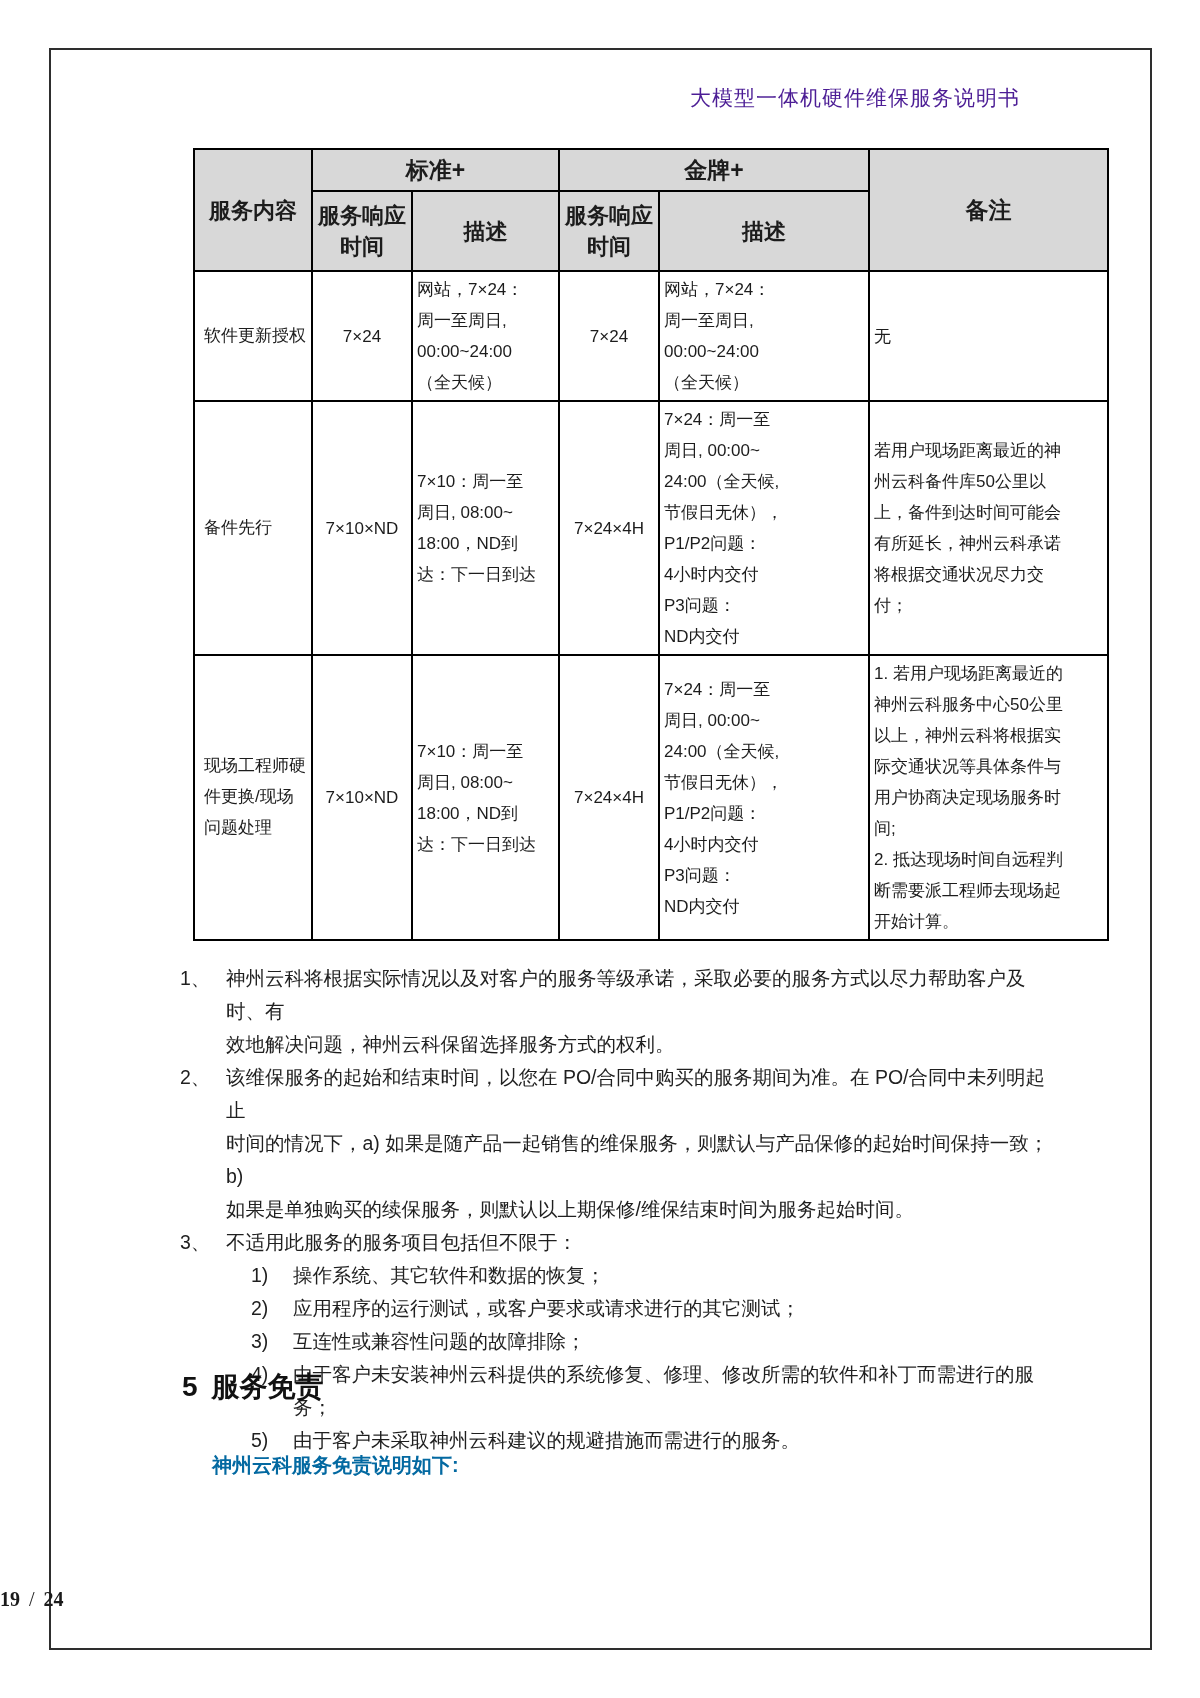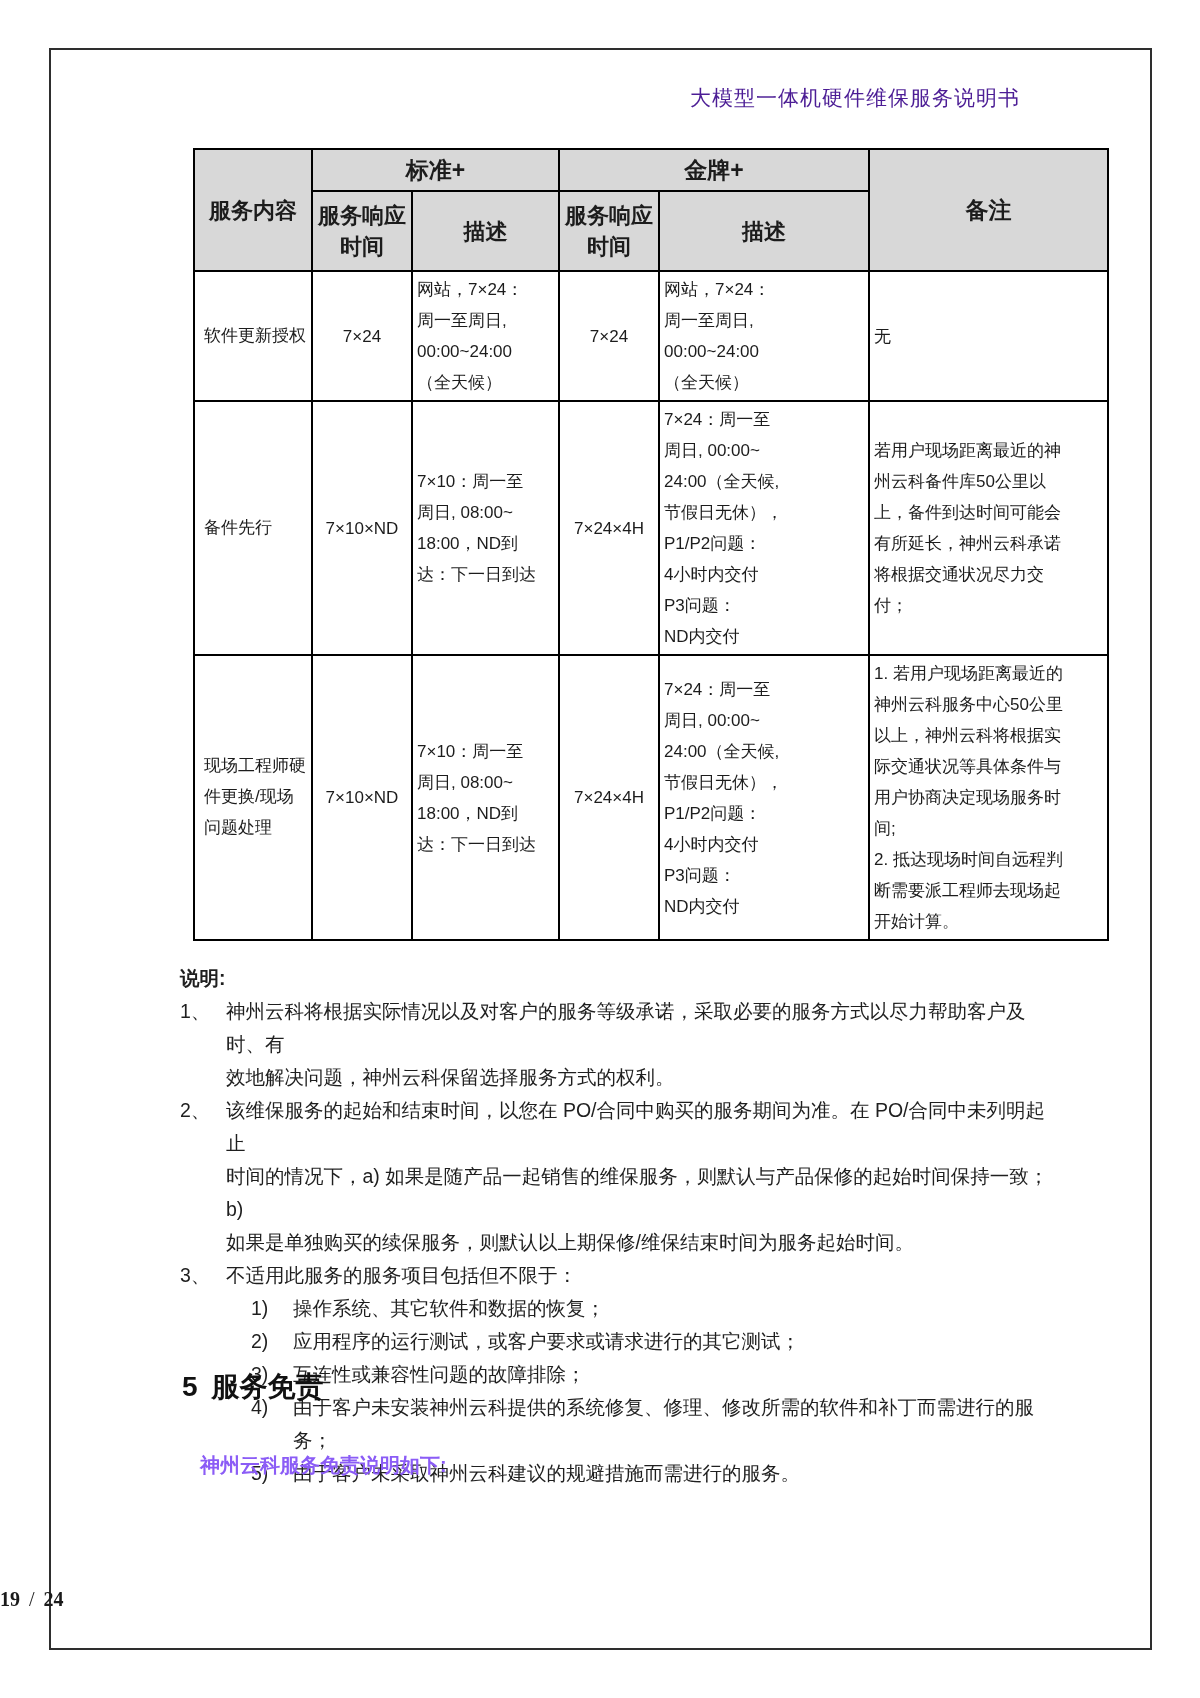--- a/index.html
+++ b/index.html
@@ -48,22 +48,22 @@
   .note-text { flex: 1; white-space: pre-line; }
   .subnote-item { display: flex; margin-left: 71px; }
   .subnote-num { width: 42px; flex: 0 0 42px; }
   .subnote-text { flex: 1; }
   .section-heading {
     position: absolute; left: 182px; top: 1368px;
     display: flex; gap: 14px; align-items: baseline;
     font-size: 28px; font-weight: bold; color: #111111;
   }
   .section-subtitle {
-    position: absolute; left: 200px; top: 1452px;
-    font-size: 20px; font-weight: bold; color: #8b5cf6;
+    position: absolute; left: 212px; top: 1452px;
+    font-size: 20px; font-weight: bold; color: #0369a1;
   }
   .page-footer {
     position: absolute; left: 0; top: 1588px; width: 1200px;
     text-align: left;
     font-family: "Liberation Serif", "DejaVu Serif", serif;
     font-size: 20px; font-weight: bold; color: #1a1a1a;
   }
   .page-footer .sep { margin: 0 9px; font-weight: normal; }
 </style>
 </head>
@@ -161,21 +161,20 @@
 用户协商决定现场服务时
 间;
 2. 抵达现场时间自远程判
 断需要派工程师去现场起
 开始计算。</td>
     </tr>
   </tbody>
 </table>
 
 <div class="notes">
-  <div class="notes-title">说明:</div>
   <div class="note-item">
     <span class="note-num">1、</span>
     <span class="note-text">神州云科将根据实际情况以及对客户的服务等级承诺，采取必要的服务方式以尽力帮助客户及时、有
 效地解决问题，神州云科保留选择服务方式的权利。</span>
   </div>
   <div class="note-item">
     <span class="note-num">2、</span>
     <span class="note-text">该维保服务的起始和结束时间，以您在 PO/合同中购买的服务期间为准。在 PO/合同中未列明起止
 时间的情况下，a) 如果是随产品一起销售的维保服务，则默认与产品保修的起始时间保持一致；b)
 如果是单独购买的续保服务，则默认以上期保修/维保结束时间为服务起始时间。</span>

